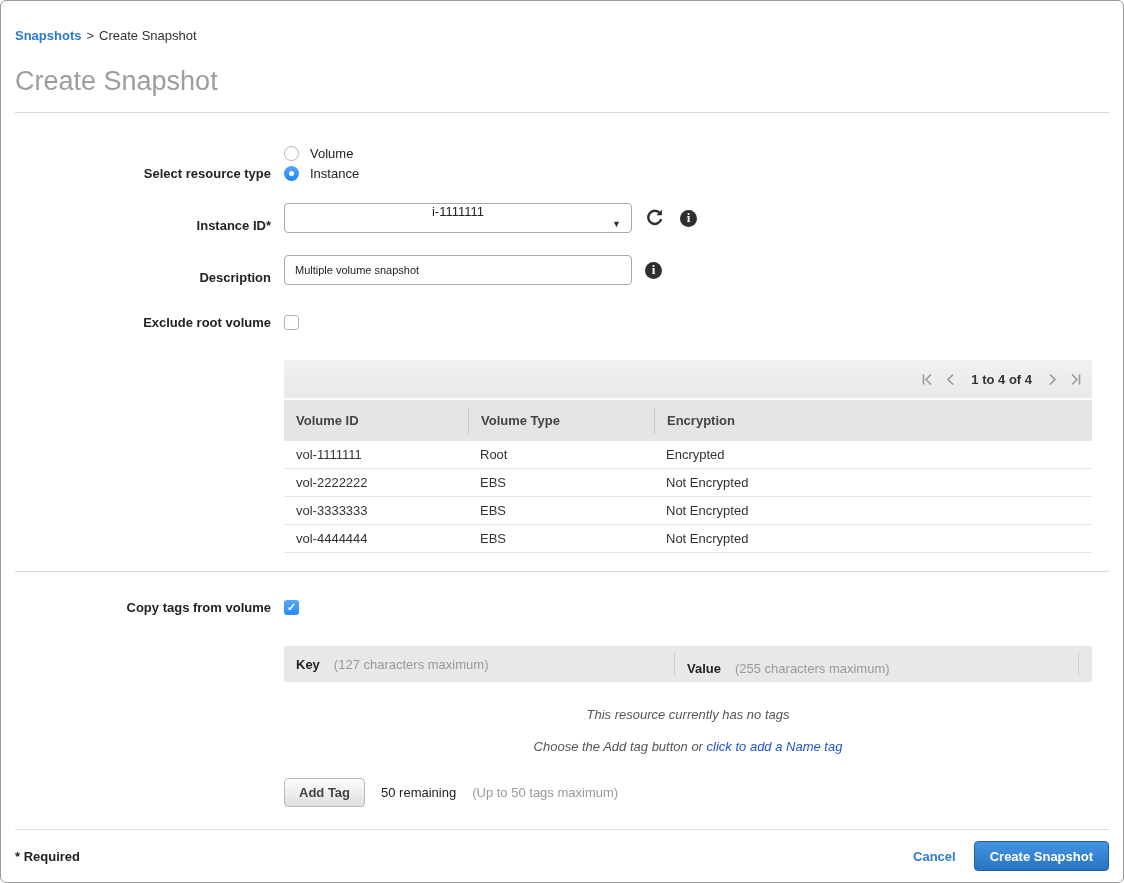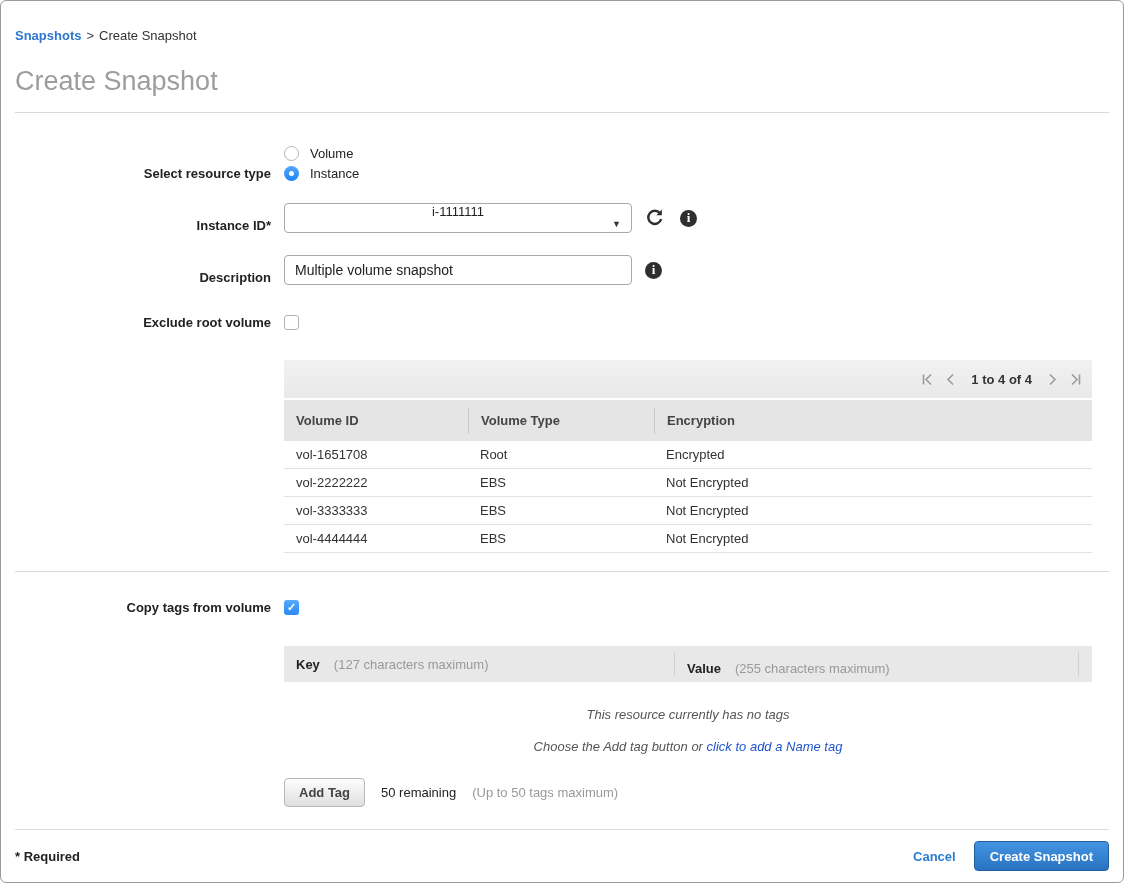--- a/index.html
+++ b/index.html
@@ -42,21 +42,21 @@
   .radio-text { font-size:13px; color:#222; }
 
   
   .select-box {
     width:348px; height:30px; border:1px solid #a9a9a9; border-radius:4px; background:#fff;
     display:flex; align-items:center; padding:0 10px; font-size:13px; color:#222; cursor:pointer;flex-direction:column;
   }
   .select-box .caret { margin-left:auto; font-size:9px; color:#333; }
   .text-input {
     width:348px; height:30px; border:1px solid #a9a9a9; border-radius:4px; background:#fff;
-    padding:0 10px; font-size:14px; color:#222; font-family:"Liberation Sans", sans-serif;
+    padding:0 10px; font-size:11px; color:#222; font-family:"Liberation Sans", sans-serif;
   }
 
   
   .icon-row { display:flex; align-items:center; }
   .refresh-btn { margin-left:13px; cursor:pointer; display:flex; align-items:center; }
   .info-icon {
     margin-left:15px; width:17px; height:17px; border-radius:50%; background:#2f2f2f;
     color:#fff; display:flex; align-items:center; justify-content:center;
     font-family:"Liberation Serif", serif; font-size:13px; font-weight:bold; cursor:pointer;
   }
@@ -213,21 +213,21 @@
               </svg>
           </span>
         </div>
       </div>
       <div class="table-header">
         <div class="th c1">Volume ID</div>
         <div class="th c2">Volume Type</div>
         <div class="th c3">Encryption</div>
       </div>
       <div class="table-row">
-        <div class="td c1">vol-1651708</div>
+        <div class="td c1">vol-1111111</div>
         <div class="td c2">Root</div>
         <div class="td c3">Encrypted</div>
       </div>
       <div class="table-row">
         <div class="td c1">vol-2222222</div>
         <div class="td c2">EBS</div>
         <div class="td c3">Not Encrypted</div>
       </div>
       <div class="table-row">
         <div class="td c1">vol-3333333</div>

